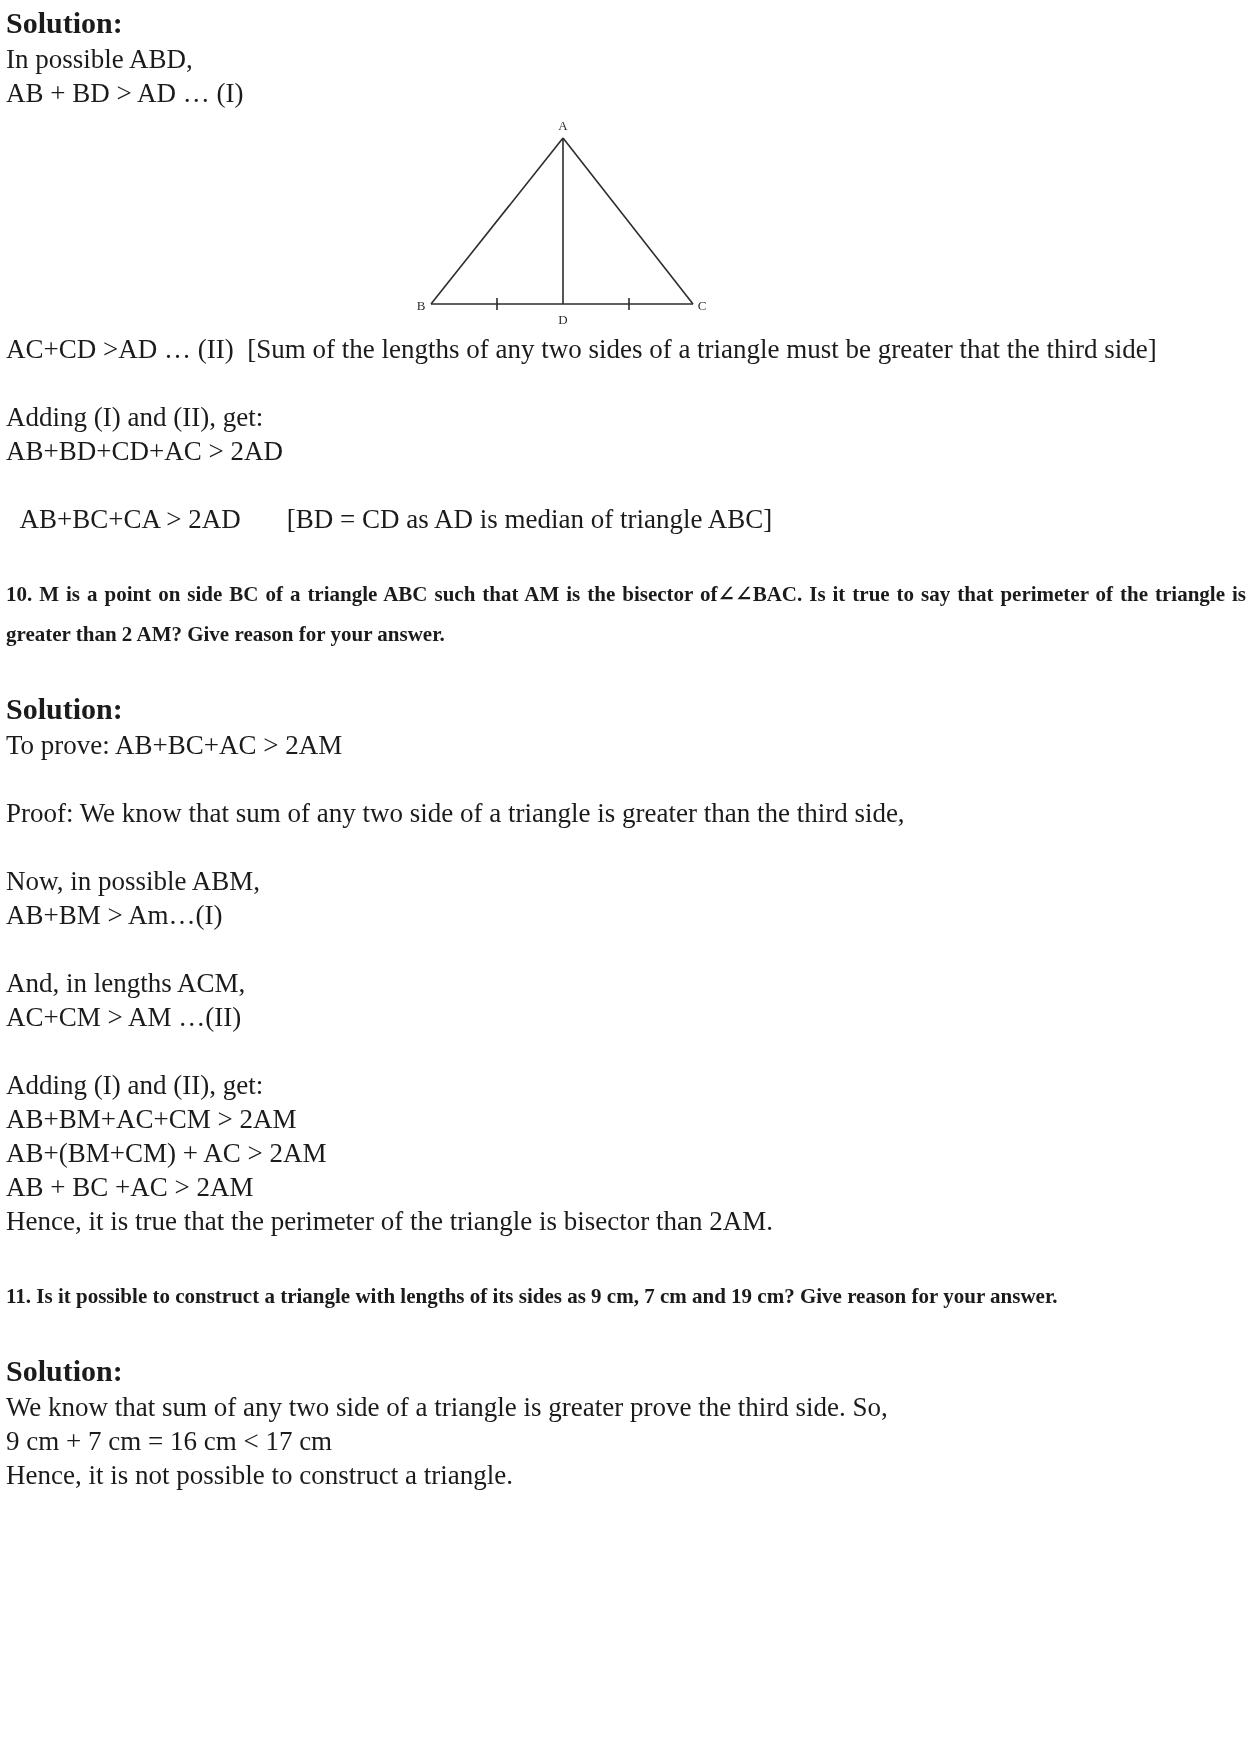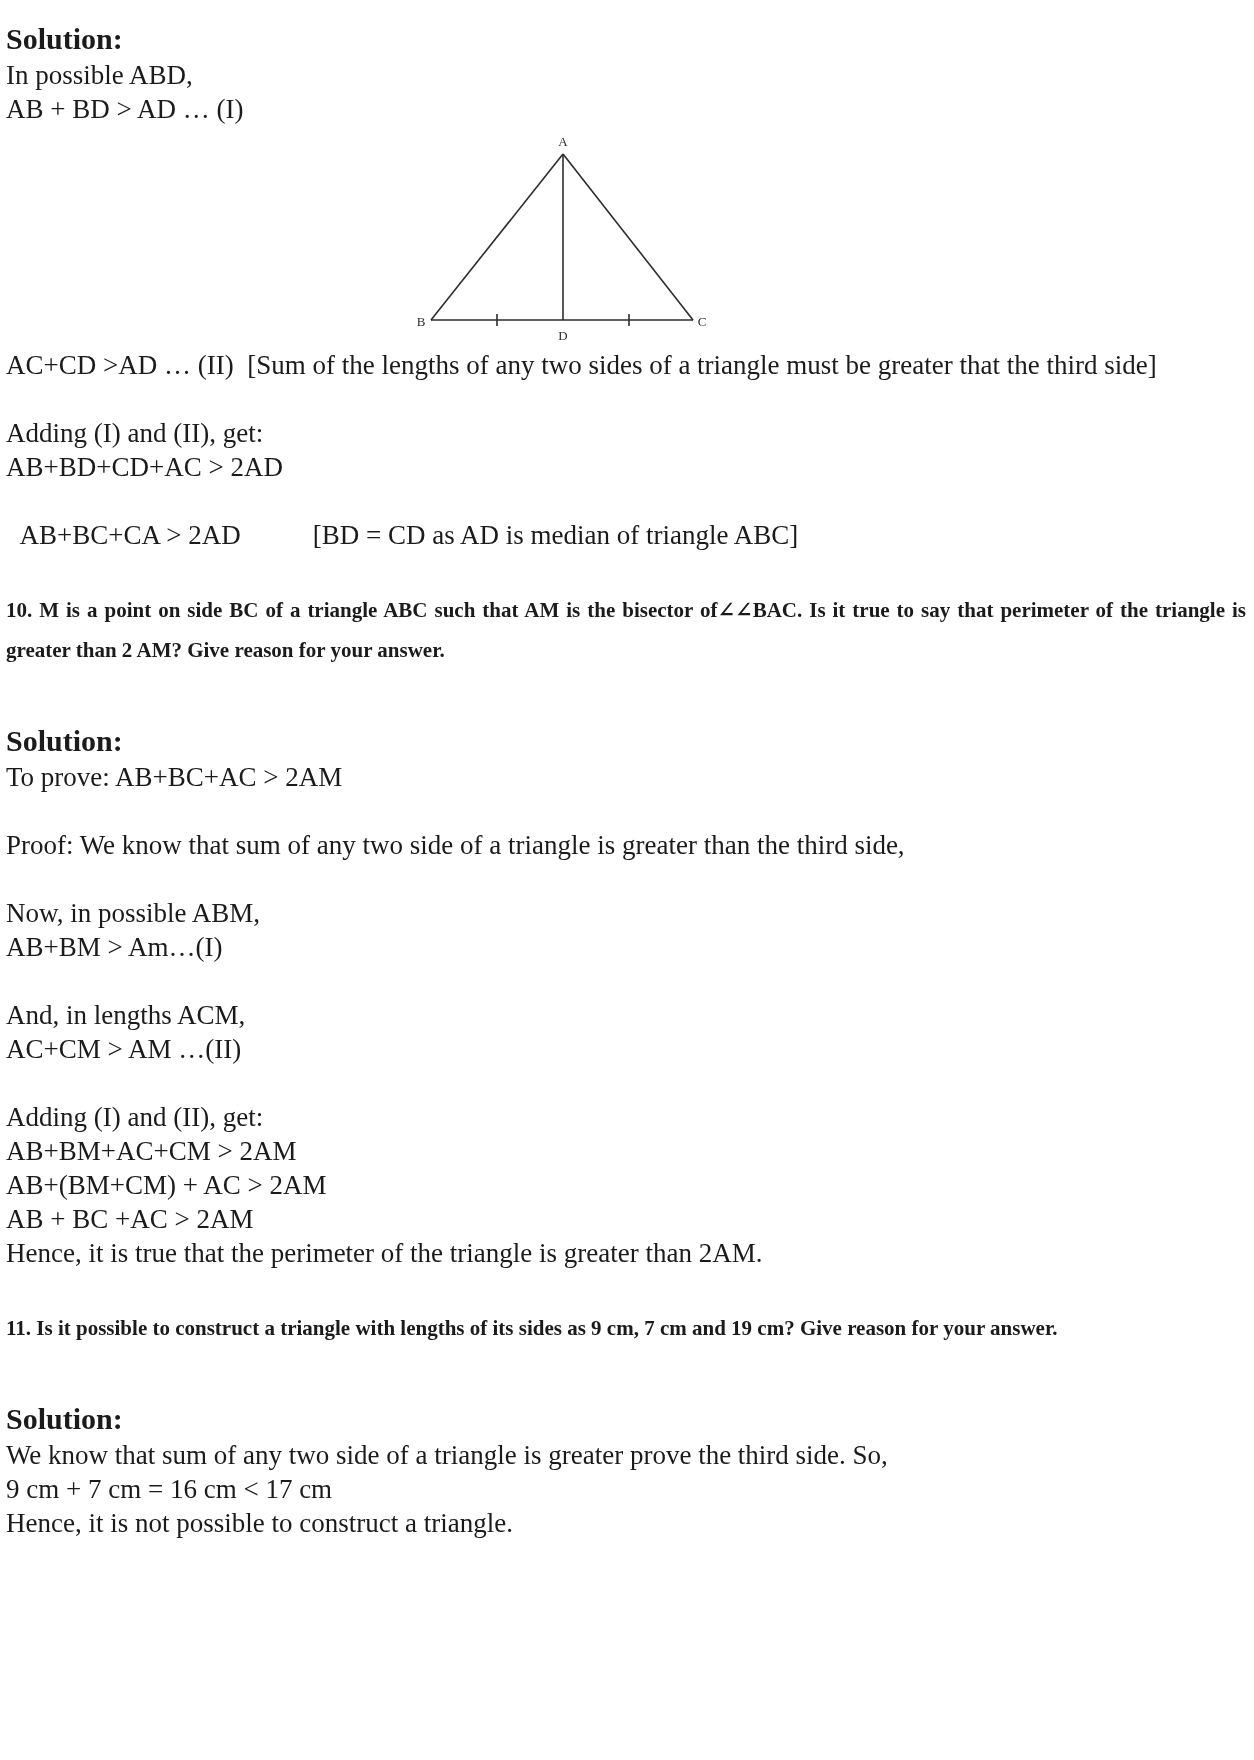--- a/index.html
+++ b/index.html
@@ -15,21 +15,20 @@
     color: #1b1b1b;
     font-size: 27px;
     line-height: 34px;
     padding: 4px 8px 20px 6px;
   }
   .line { white-space: pre-wrap; }
   .sol-heading {
     font-weight: bold;
     font-size: 30px;
     line-height: 38px;
-    margin-top: 16px;
   }
   .q-heading {
     font-weight: bold;
     font-size: 21px;
     line-height: 40px;
     text-align: justify;
     margin: 38px 0 0 0;
   }
   .gap-1 { height: 34px; }
   .gap-after-q { height: 36px; }
@@ -42,21 +41,21 @@
   .geo-line {
     stroke: #2c2c2c;
     stroke-width: 1.6;
     fill: none;
   }
   .geo-label {
     font-family: "Liberation Serif", "DejaVu Serif", serif;
     font-size: 13px;
     fill: #2c2c2c;
   }
-  .eq-note { margin-left: 72px; }
+  .eq-note { margin-left: 46px; }
 </style>
 </head>
 <body>
 
 <div class="sol-heading line">Solution:</div>
 <div class="line">In possible ABD,</div>
 <div class="line">AB + BD &gt; AD … (I)</div>
 
 <div class="figure-wrap">
   <svg width="300" height="212" viewBox="0 0 300 212">
@@ -102,21 +101,21 @@
 
 <div class="gap-1"></div>
 <div class="line">And, in lengths ACM,</div>
 <div class="line">AC+CM &gt; AM …(II)</div>
 
 <div class="gap-1"></div>
 <div class="line">Adding (I) and (II), get:</div>
 <div class="line">AB+BM+AC+CM &gt; 2AM</div>
 <div class="line">AB+(BM+CM) + AC &gt; 2AM</div>
 <div class="line">AB + BC +AC &gt; 2AM</div>
-<div class="line">Hence, it is true that the perimeter of the triangle is greater than 2AM.</div>
+<div class="line">Hence, it is true that the perimeter of the triangle is bisector than 2AM.</div>
 
 <div class="q-heading line">11. Is it possible to construct a triangle with lengths of its sides as 9 cm, 7 cm and 19 cm? Give reason for your answer.</div>
 <div class="gap-after-q"></div>
 
 <div class="sol-heading line">Solution:</div>
 <div class="line">We know that sum of any two side of a triangle is greater prove the third side. So,</div>
 <div class="line">9 cm + 7 cm = 16 cm &lt; 17 cm</div>
 <div class="line">Hence, it is not possible to construct a triangle.</div>
 
 </body></html>

